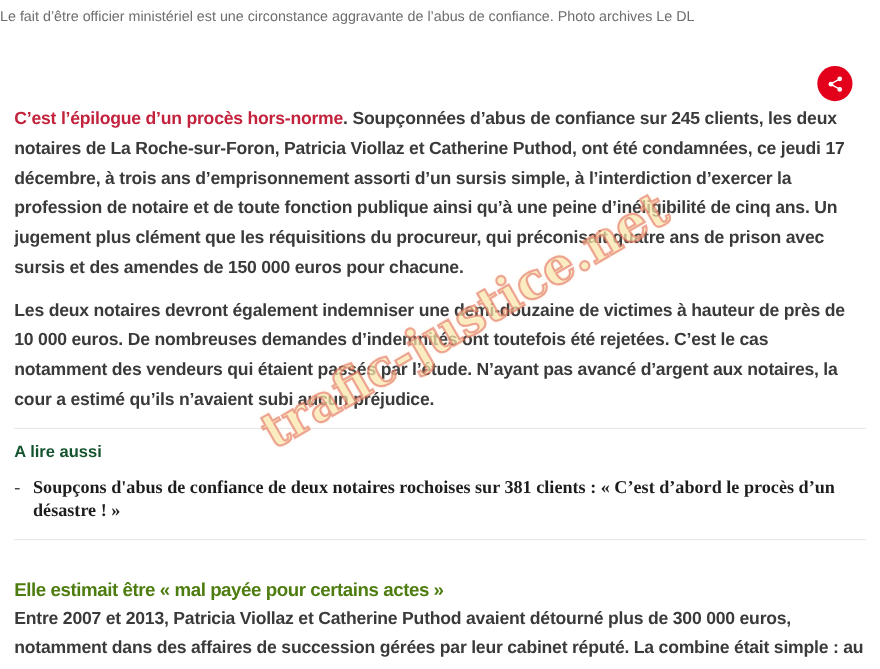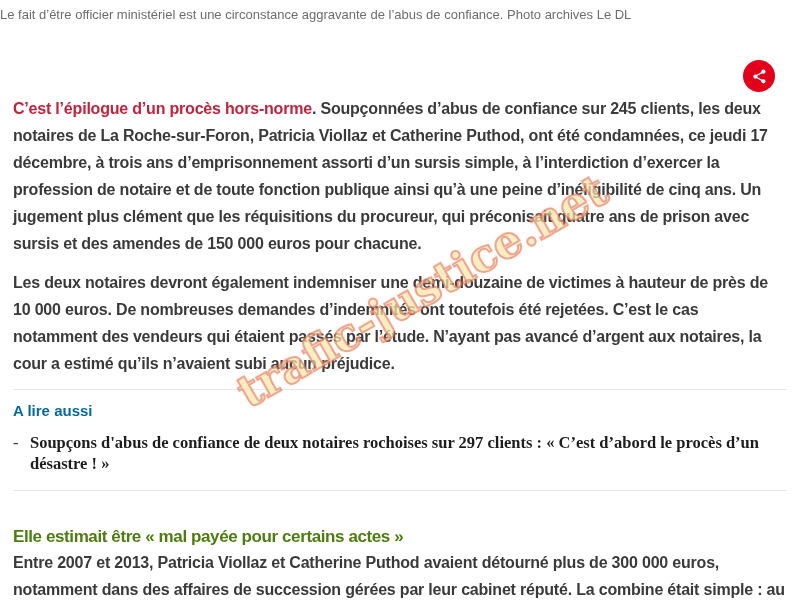--- a/index.html
+++ b/index.html
@@ -56,21 +56,21 @@
     text-decoration: none;
     cursor: pointer;
   }
   .divider {
     border: none;
     border-top: 1px solid #e7e7e7;
     margin: 10px 0 0 0;
   }
   .read-also { margin-top: 12px; }
   .read-also-label {
-    color: #0369a1;
+    color: #14532d;
     font-size: 15px;
     font-weight: 600;
     line-height: 17px;
   }
   .read-also-item {
     display: flex;
     margin-top: 13px;
     font-family: "Liberation Serif", serif;
     font-weight: bold;
     font-size: 16.5px;
@@ -137,21 +137,21 @@
   <p class="body-par"><a class="red-link">C’est l’épilogue d’un procès hors-norme</a><span>. Soupçonnées d’abus de confiance sur 245 clients, les deux notaires de La Roche-sur-Foron, Patricia Viollaz et Catherine Puthod, ont été condamnées, ce jeudi 17 décembre, à trois ans d’emprisonnement assorti d’un sursis simple, à l’interdiction d’exercer la profession de notaire et de toute fonction publique ainsi qu’à une peine d’inéligibilité de cinq ans. Un jugement plus clément que les réquisitions du procureur, qui préconisait quatre ans de prison avec sursis et des amendes de 150 000 euros pour chacune.</span></p>
 
   <p class="body-par"><span>Les deux notaires devront également indemniser une demi-douzaine de victimes à hauteur de près de 10 000 euros. De nombreuses demandes d’indemnités ont toutefois été rejetées. C’est le cas notamment des vendeurs qui étaient passés par l’étude. N’ayant pas avancé d’argent aux notaires, la cour a estimé qu’ils n’avaient subi aucun préjudice.</span></p>
 
   <hr class="divider">
 
   <div class="read-also">
     <div class="read-also-label">A lire aussi</div>
     <div class="read-also-item">
       <span class="bullet">-</span>
-      <span>Soupçons d'abus de confiance de deux notaires rochoises sur 297 clients : « C’est d’abord le procès d’un désastre ! »</span>
+      <span>Soupçons d'abus de confiance de deux notaires rochoises sur 381 clients : « C’est d’abord le procès d’un désastre ! »</span>
     </div>
   </div>
 
   <hr class="divider" style="margin-top:16px;">
 
   <h2 class="section-heading">Elle estimait être « mal payée pour certains actes »</h2>
 
   <p class="body-par after-heading"><span>Entre 2007 et 2013, Patricia Viollaz et Catherine Puthod avaient détourné plus de 300 000 euros, notamment dans des affaires de succession gérées par leur cabinet réputé. La combine était simple : au lieu de placer l’argent dû aux proches du défunt à la Caisse des dépôts et consignations, comme la loi les y oblige, les deux notaires le versaient sur leur propre compte. </span></p>
 
 </div>

